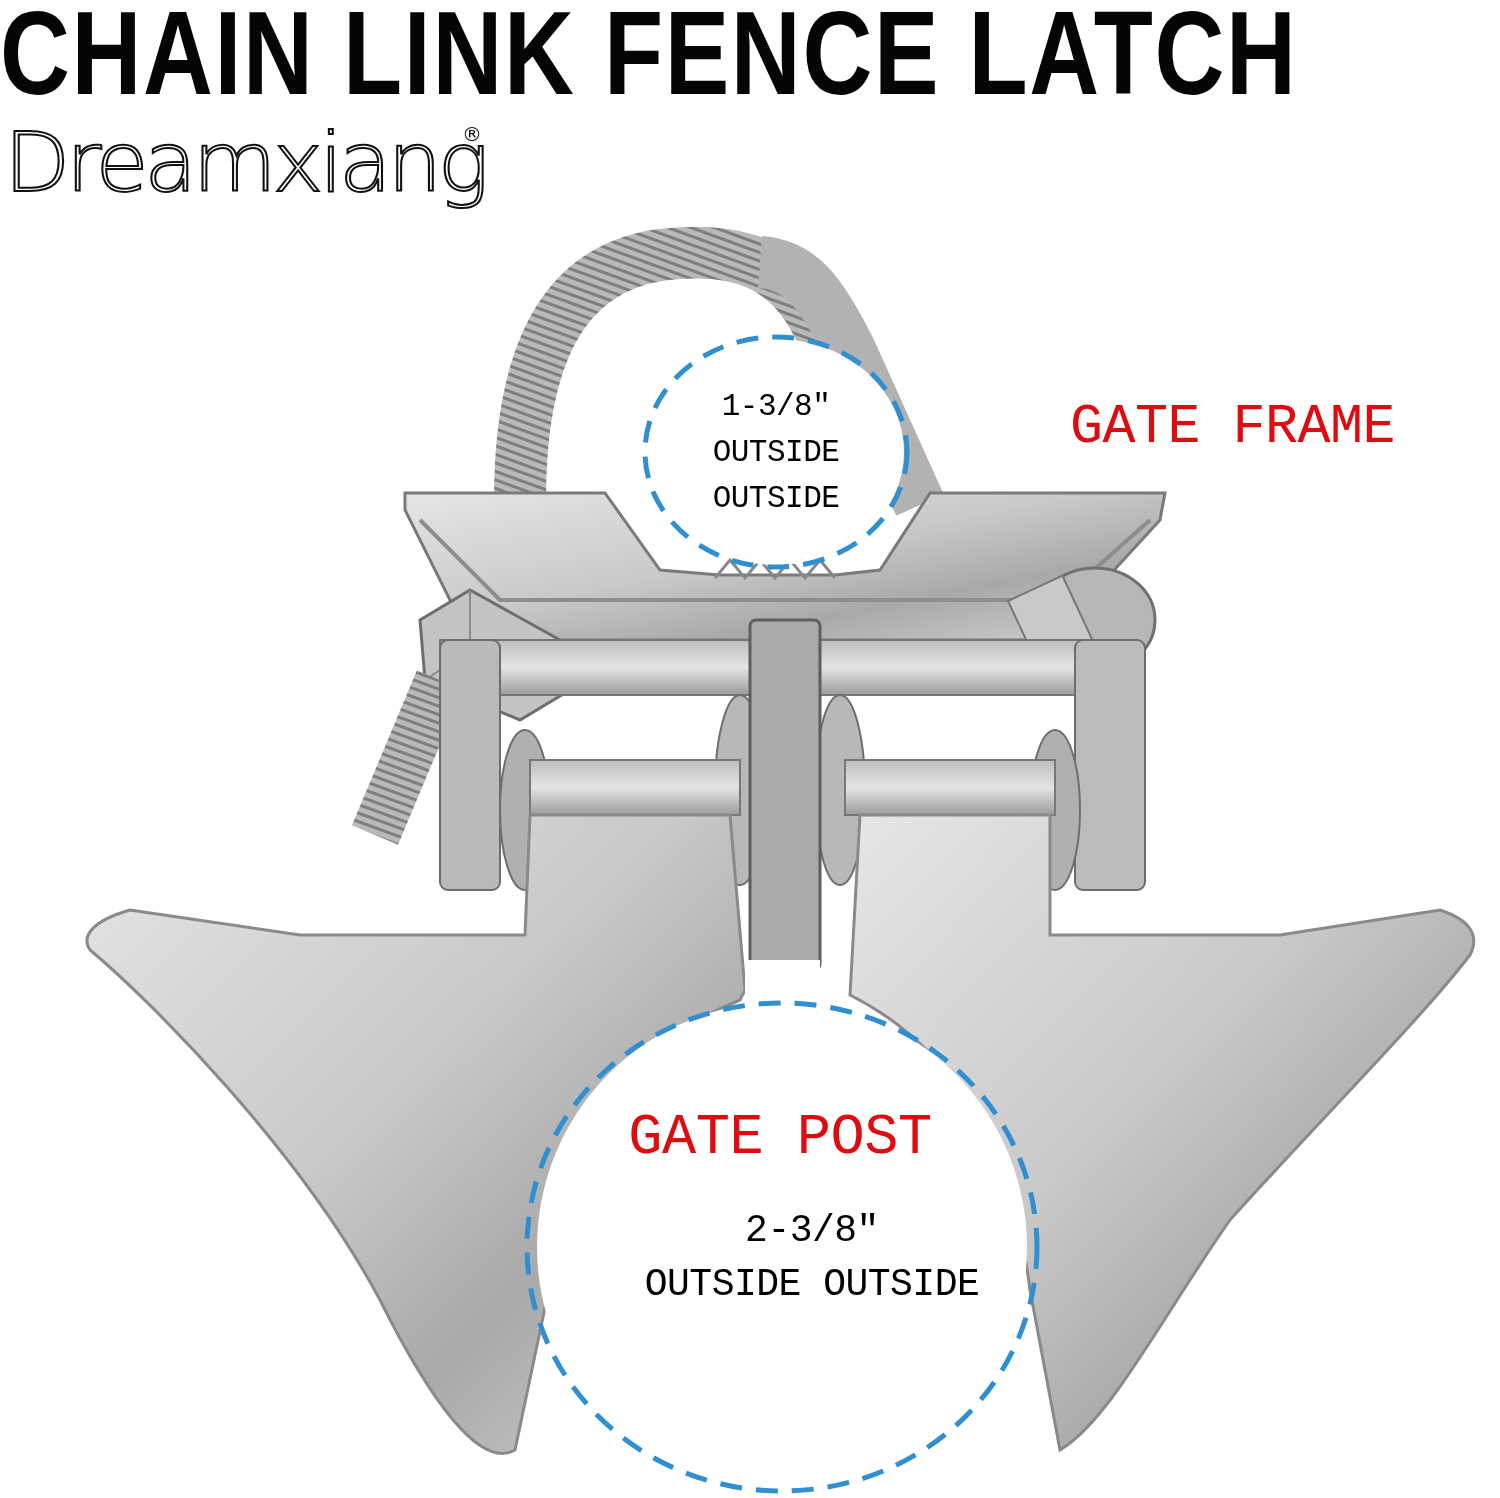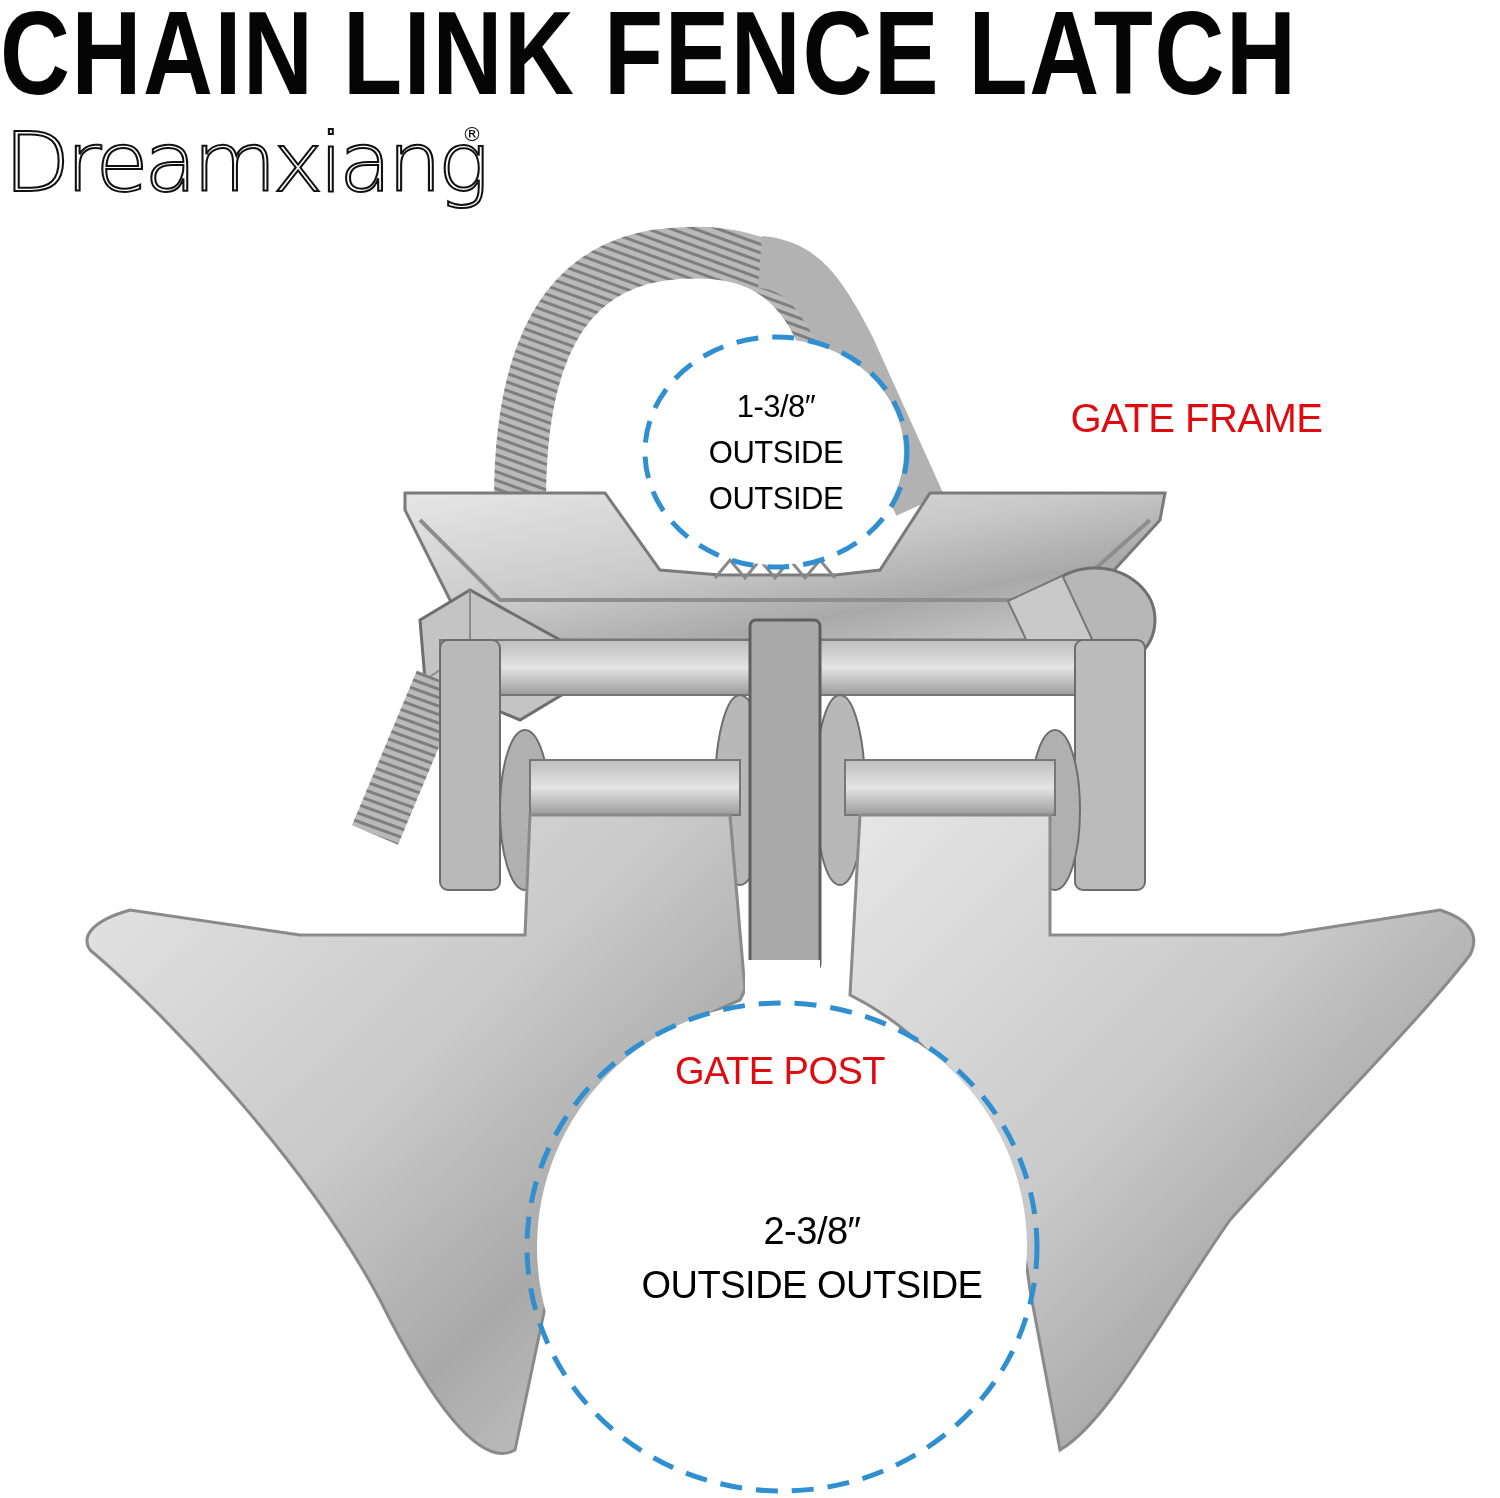--- a/index.html
+++ b/index.html
@@ -16,26 +16,26 @@
     color:#ffffff; -webkit-text-stroke:2px #111; letter-spacing:-4px; white-space:nowrap;
     transform:scaleX(1.05); transform-origin:left top;
   }
   .reg {
     position:absolute; left:462px; top:122px; font-size:20px; color:#111;
     font-family:"DejaVu Sans", sans-serif;
   }
   .product { position:absolute; left:0; top:0; width:1500px; height:1498px; }
   .label {
     position:absolute; text-align:center; white-space:nowrap;
-    font-family:Liberation Sans, sans-serif; color:#000;
+    font-family:Liberation Mono, monospace; color:#000;
   }
   .red { color:#e00b0f; }
   .small-circle-text { font-size:31px; line-height:46px; left:651px; width:250px; top:384px; letter-spacing:-0.5px; }
-  .gate-frame { font-size:40px; left:1024px; top:396px; width:345px; letter-spacing:-0.5px; }
-  .gate-post { font-size:38px; left:580px; top:1050px; width:400px; letter-spacing:-0.5px; }
+  .gate-frame { font-size:55px; left:1060px; top:396px; width:345px; letter-spacing:-0.5px; }
+  .gate-post { font-size:57px; left:580px; top:1106px; width:400px; letter-spacing:-0.5px; }
   .post-size { font-size:38px; left:592px; top:1204px; width:440px; line-height:54px; letter-spacing:-0.5px; }
 </style>
 </head>
 <body>
 
 <div class="title">CHAIN LINK FENCE LATCH</div>
 <div class="brand">Dreamxiang</div>
 <div class="reg">®</div>
 
 <svg class="product" viewBox="0 0 1500 1498" xmlns="http://www.w3.org/2000/svg">

